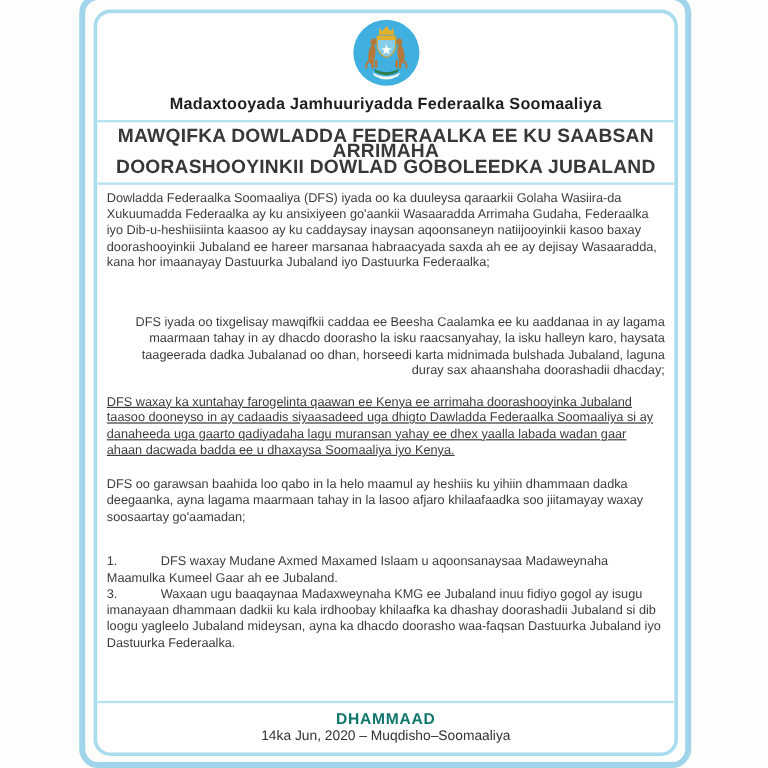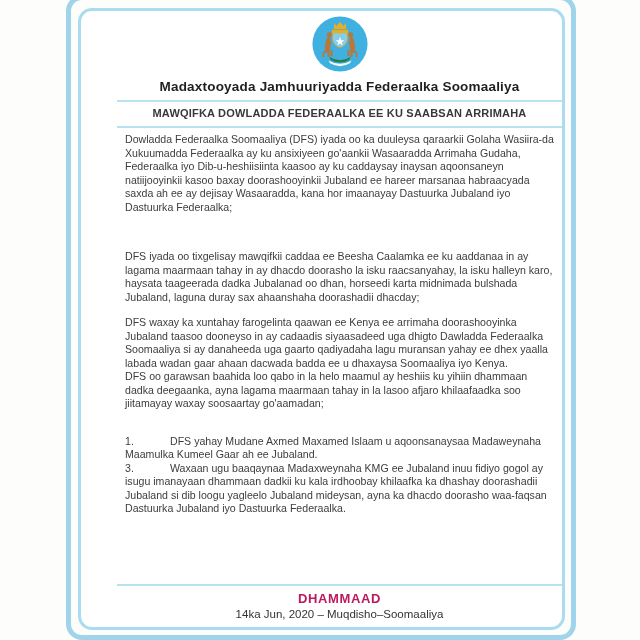--- a/index.html
+++ b/index.html
@@ -21,21 +21,20 @@
   .doc-card {
     position: absolute;
     left: 78px; top: 8px;
     width: 487px; height: 622px;
     background: #ffffff;
     border: 3px solid var(--card-border, #a9dcee);
     border-radius: 14px;
     display: flex;
     flex-direction: column;
     overflow: hidden;
-    padding-left: 36px;
   }
   .logo {
     display: block;
     margin: 4px auto 4px;
     width: 58px; height: 58px;
   }
   .org-title {
     text-align: center;
     font-size: 13.5px;
     font-weight: bold;
@@ -43,48 +42,48 @@
     letter-spacing: 0.2px;
     padding: 2px 10px 6px;
   }
   .rule {
     border: 0;
     border-top: 2px solid var(--divider, #b7e2f0);
     width: 100%;
   }
   .statement-title {
     text-align: center;
-    font-size: 11px;
+    font-size: 16px;
     font-weight: bold;
     color: #383838;
     line-height: 13px;
     padding: 5px 14px 6px;
     letter-spacing: 0.2px;
   }
   .doc-body {
     flex: 1 1 auto;
     overflow: hidden;
     padding: 5px 8px 0 8px;
     font-size: 10.6px;
     line-height: 13.5px;
     color: var(--text-dark, #3c3c3c);
     text-align: left;
   }
   .doc-body p { margin: 0 0 13px; }
   .doc-body p.para:nth-of-type(1) { margin-bottom: 36px; }
-  .doc-body p.para:nth-of-type(2) { margin-bottom: 12px; }
-  .doc-body p.para:nth-of-type(3) { margin-bottom: 0; }
+  .doc-body p.para:nth-of-type(2) { margin-bottom: 12px; text-align: right; }
+  .doc-body p.para:nth-of-type(3) { margin-bottom: 15px; text-decoration: underline; }
   .doc-body p.para:nth-of-type(4) { margin-bottom: 24px; }
   .item { margin: 0; }
   .item-num { display: inline-block; width: 45px; }
   .doc-footer { flex: 0 0 auto; text-align: center; }
   .end-label {
     font-size: 13px;
     font-weight: bold;
-    color: #be185d;
+    color: #0f766e;
     letter-spacing: 0.6px;
     padding-top: 5px;
   }
   .dateline {
     font-size: 11.5px;
     color: #333333;
     padding: 2px 0 7px;
   }
 </style>
 </head>
@@ -121,31 +120,32 @@
     <path d="M38 87 q22 13 44 0 l-3 6 q-19 11 -38 0 z" fill="#2e7d46"></path>
     <path d="M36 94 q24 14 48 0 l-3.5 6 q-20.5 12 -41 0 z" fill="#f4f8f4"></path>
   </svg>
 
   <h1 class="org-title">Madaxtooyada Jamhuuriyadda Federaalka Soomaaliya</h1>
 
   <hr class="rule">
 
   <div class="statement-title">
     <div>MAWQIFKA DOWLADDA FEDERAALKA EE KU SAABSAN ARRIMAHA</div>
+    <div>DOORASHOOYINKII DOWLAD GOBOLEEDKA JUBALAND</div>
   </div>
 
   <hr class="rule">
 
   <div class="doc-body">
     <p class="para">Dowladda Federaalka Soomaaliya (DFS) iyada oo ka duuleysa qaraarkii Golaha Wasiira-da Xukuumadda Federaalka ay ku ansixiyeen go'aankii Wasaaradda Arrimaha Gudaha, Federaalka iyo Dib-u-heshiisiinta kaasoo ay ku caddaysay inaysan aqoonsaneyn natiijooyinkii kasoo baxay doorashooyinkii Jubaland ee hareer marsanaa habraacyada saxda ah ee ay dejisay Wasaaradda, kana hor imaanayay Dastuurka Jubaland iyo Dastuurka Federaalka;</p>
     <p class="para">DFS iyada oo tixgelisay mawqifkii caddaa ee Beesha Caalamka ee ku aaddanaa in ay lagama maarmaan tahay in ay dhacdo doorasho la isku raacsanyahay, la isku halleyn karo, haysata taageerada dadka Jubalanad oo dhan, horseedi karta midnimada bulshada Jubaland, laguna duray sax ahaanshaha doorashadii dhacday;</p>
     <p class="para">DFS waxay ka xuntahay farogelinta qaawan ee Kenya ee arrimaha doorashooyinka Jubaland taasoo dooneyso in ay cadaadis siyaasadeed uga dhigto Dawladda Federaalka Soomaaliya si ay danaheeda uga gaarto qadiyadaha lagu muransan yahay ee dhex yaalla labada wadan gaar ahaan dacwada badda ee u dhaxaysa Soomaaliya iyo Kenya.</p>
     <p class="para">DFS oo garawsan baahida loo qabo in la helo maamul ay heshiis ku yihiin dhammaan dadka deegaanka, ayna lagama maarmaan tahay in la lasoo afjaro khilaafaadka soo jiitamayay waxay soosaartay go'aamadan;</p>
 
-    <div class="item"><span class="item-num">1.</span><span>DFS yahay Mudane Axmed Maxamed Islaam u aqoonsanaysaa Madaweynaha Maamulka Kumeel Gaar ah ee Jubaland.</span></div>
+    <div class="item"><span class="item-num">1.</span><span>DFS waxay Mudane Axmed Maxamed Islaam u aqoonsanaysaa Madaweynaha Maamulka Kumeel Gaar ah ee Jubaland.</span></div>
     <div class="item"><span class="item-num">3.</span><span>Waxaan ugu baaqaynaa Madaxweynaha KMG ee Jubaland inuu fidiyo gogol ay isugu imanayaan dhammaan dadkii ku kala irdhoobay khilaafka ka dhashay doorashadii Jubaland si dib loogu yagleelo Jubaland mideysan, ayna ka dhacdo doorasho waa-faqsan Dastuurka Jubaland iyo Dastuurka Federaalka.</span></div>
   </div>
 
   <hr class="rule">
 
   <div class="doc-footer">
     <div class="end-label">DHAMMAAD</div>
     <div class="dateline">14ka Jun, 2020 – Muqdisho–Soomaaliya</div>
   </div>
 

